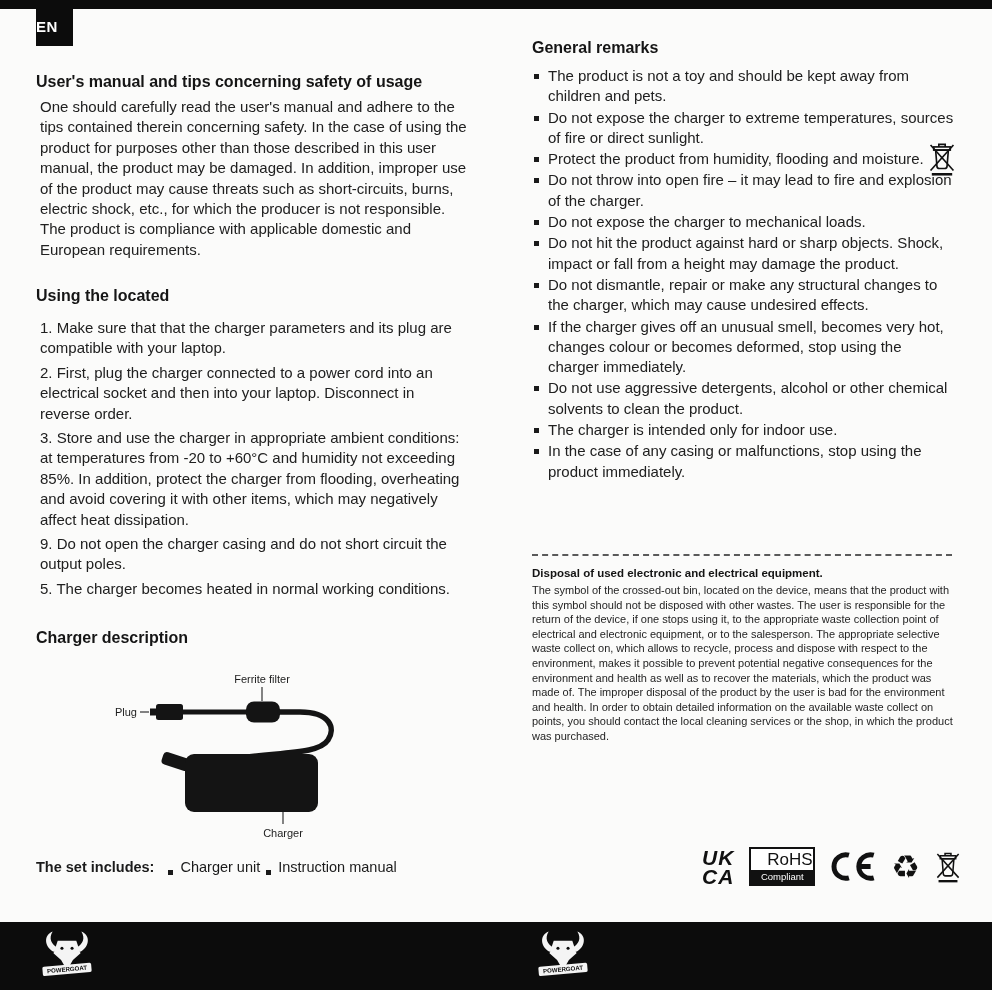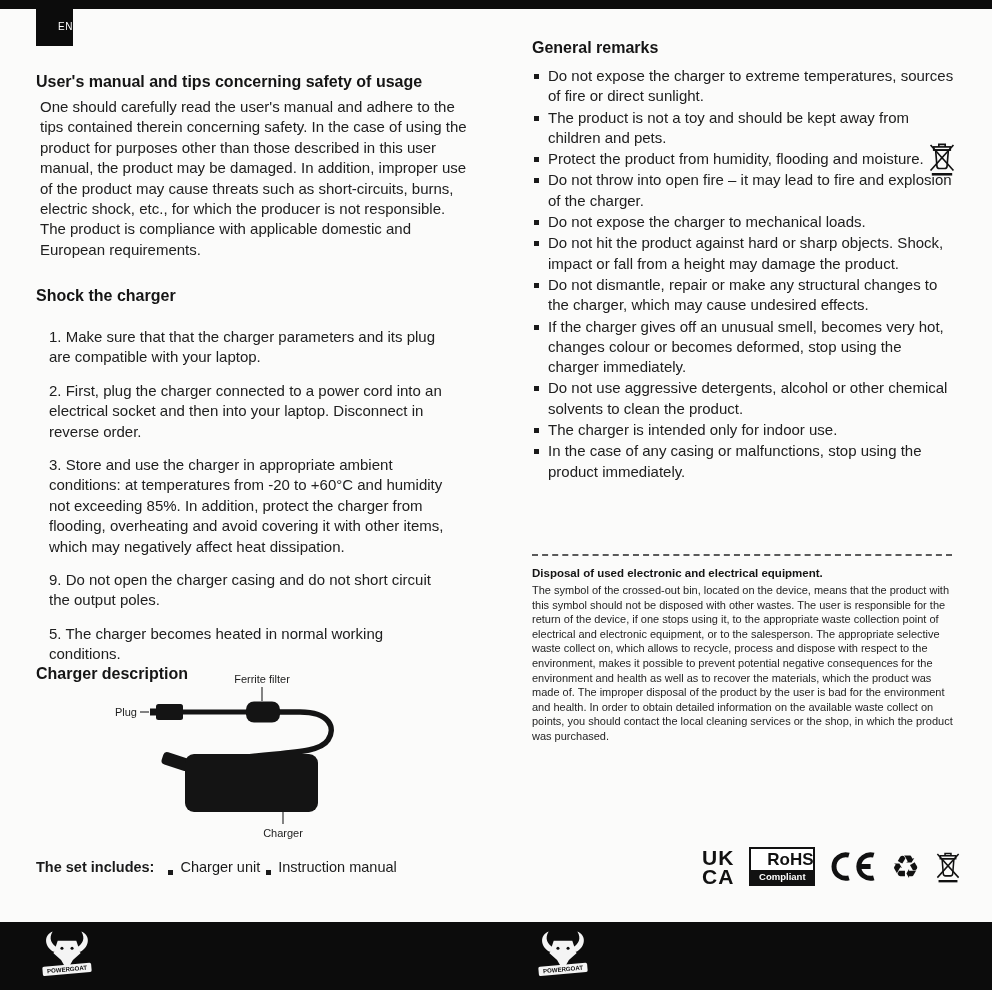--- a/index.html
+++ b/index.html
@@ -7,76 +7,76 @@
     width:992px;height:990px;position:relative;overflow:hidden;
     background:#0a0a0a;
     font-family:"Liberation Sans", sans-serif;
     color:#1b1b1b;
   }
   .page{position:absolute;left:0;top:0;width:992px;height:990px;background:#fbfbfa;}
   .top-strip{position:absolute;left:0;top:0;width:992px;height:9px;background:#0c0c0c;}
   .bottom-bar{position:absolute;left:0;top:922px;width:992px;height:68px;background:#0c0c0c;}
   .lang-badge{
     position:absolute;left:36px;top:7px;width:37px;height:39px;background:#0c0c0c;
-    color:#fff;font-weight:normal;font-size:10px;display:flex;align-items:center;justify-content:flex-end;
+    color:#fff;font-weight:bold;font-size:15px;display:flex;align-items:center;justify-content:flex-start;
     letter-spacing:.5px;
   }
   .abs{position:absolute;}
   h2{margin:0;font-size:16px;font-weight:bold;color:#151515;}
   p{margin:4px;font-size:15px;line-height:20.4px;color:#202020;}
   .col-left{left:36px;width:432px;}
   .col-right{left:532px;width:424px;}
-  .steps p{margin:13px;}
+  .steps p{margin:4px;}
   .bullets{display:flex;flex-direction:column;gap:1px;}
   .bullet-row{display:flex;align-items:flex-start;}
   .sq{width:5px;height:5px;background:#1a1a1a;margin:8px 9px 0 2px;flex:0 0 auto;}
   .bullet-text{font-size:15px;line-height:20.3px;color:#202020;}
   .dashed-sep{border:0;border-top:2px dashed #5a5a5a;width:420px;}
   .small-title{font-size:11.5px;font-weight:bold;color:#141414;margin:0;}
   .small-body{font-size:11px;line-height:14.6px;color:#242424;margin:0;}
   .diagram{width:432px;height:180px;}
   .diag-label{font-size:11px;fill:#1c1c1c;font-family:"Liberation Sans",sans-serif;}
   .set-row{display:flex;align-items:flex-end;font-size:14.5px;}
   .set-row b{font-weight:bold;margin-right:8px;}
   .set-sq{width:5px;height:5px;background:#1a1a1a;margin:1px 7px 0 6px;}
   .certs{display:flex;align-items:center;gap:15px;}
-  .ukca{font-weight:800;font-size:21px;line-height:19px;letter-spacing:1px;color:#111;text-align:center;}
+  .ukca{font-weight:800;font-size:21px;line-height:19px;letter-spacing:1px;color:#111;text-align:center;font-style:italic;}
   .rohs{border:2.5px solid #111;text-align:center;width:62px;background:#fff;}
-  .rohs .r1{font-weight:700;font-size:17px;padding:1px 16px 0;color:#111;}
-  .rohs .r2{background:#111;color:#fff;font-size:9.5px;padding:1px 0 2px;font-weight:bold;}
+  .rohs .r1{font-weight:400;font-size:17px;padding:1px 16px 0;color:#111;}
+  .rohs .r2{background:#111;color:#fff;font-size:9.5px;padding:1px 0 2px;font-weight:normal;}
   .recycle-glyph{font-size:32px;color:#111;line-height:32px;}
   .goat{position:absolute;top:928px;}
   .goat text{font-family:"Liberation Sans",sans-serif;}
 </style>
 </head>
 <body>
 
 <div class="page">
 
   <div class="top-strip"></div>
 
   <div class="lang-badge">
     <span>EN</span>
   </div>
 
   <h2 class="abs col-left" style="top:73px;">User's manual and tips concerning safety of usage</h2>
 
   <p class="abs col-left" style="top:93px;">One should carefully read the user's manual and adhere to the tips contained therein concerning safety. In the case of using the product for purposes other than those described in this user manual, the product may be damaged. In addition, improper use of the product may cause threats such as short-circuits, burns, electric shock, etc., for which the producer is not responsible. The product is compliance with applicable domestic and European requirements.</p>
 
-  <h2 class="abs col-left" style="top:287px;">Shock the charger</h2>
+  <h2 class="abs col-left" style="top:287px;">Using the located</h2>
 
   <div class="abs col-left steps" style="top:314px;">
     <p>1. Make sure that that the charger parameters and its plug are compatible with your laptop.</p>
     <p>2. First, plug the charger connected to a power cord into an electrical socket and then into your laptop. Disconnect in reverse order.</p>
     <p>3. Store and use the charger in appropriate ambient conditions: at temperatures from -20 to +60°C and humidity not exceeding 85%. In addition, protect the charger from flooding, overheating and avoid covering it with other items, which may negatively affect heat dissipation.</p>
     <p>9. Do not open the charger casing and do not short circuit the output poles.</p>
     <p>5. The charger becomes heated in normal working conditions.</p>
   </div>
 
-  <h2 class="abs col-left" style="top:629px;margin-top:36px;">Charger description</h2>
+  <h2 class="abs col-left" style="top:629px;">Charger description</h2>
 
   <div class="abs col-left" style="top:668px;height:180px;">
     <svg class="diagram" viewBox="0 0 432 180">
 
       <text x="226" y="15" text-anchor="middle" class="diag-label">Ferrite filter</text>
       <line x1="226" y1="19" x2="226" y2="33" stroke="#333" stroke-width="1.2"></line>
 
       <text x="101" y="48" text-anchor="end" class="diag-label">Plug</text>
       <line x1="104" y1="44" x2="113" y2="44" stroke="#333" stroke-width="1.2"></line>
 
@@ -106,25 +106,25 @@
     <span>Charger unit</span>
     <span class="set-sq"></span>
     <span>Instruction manual</span>
   </div>
 
   <h2 class="abs col-right" style="top:39px;">General remarks</h2>
 
   <div class="abs col-right bullets" style="top:66px;">
     <div class="bullet-row">
         <span class="sq"></span>
+        <span class="bullet-text">The product is not a toy and should be kept away from children and pets.</span>
+      </div>
+    <div class="bullet-row">
+        <span class="sq"></span>
         <span class="bullet-text">Do not expose the charger to extreme temperatures, sources of fire or direct sunlight.</span>
-      </div>
-    <div class="bullet-row">
-        <span class="sq"></span>
-        <span class="bullet-text">The product is not a toy and should be kept away from children and pets.</span>
       </div>
     <div class="bullet-row">
         <span class="sq"></span>
         <span class="bullet-text">Protect the product from humidity, flooding and moisture.</span>
       </div>
     <div class="bullet-row">
         <span class="sq"></span>
         <span class="bullet-text">Do not throw into open fire – it may lead to fire and explosion of the charger.</span>
       </div>
     <div class="bullet-row">

